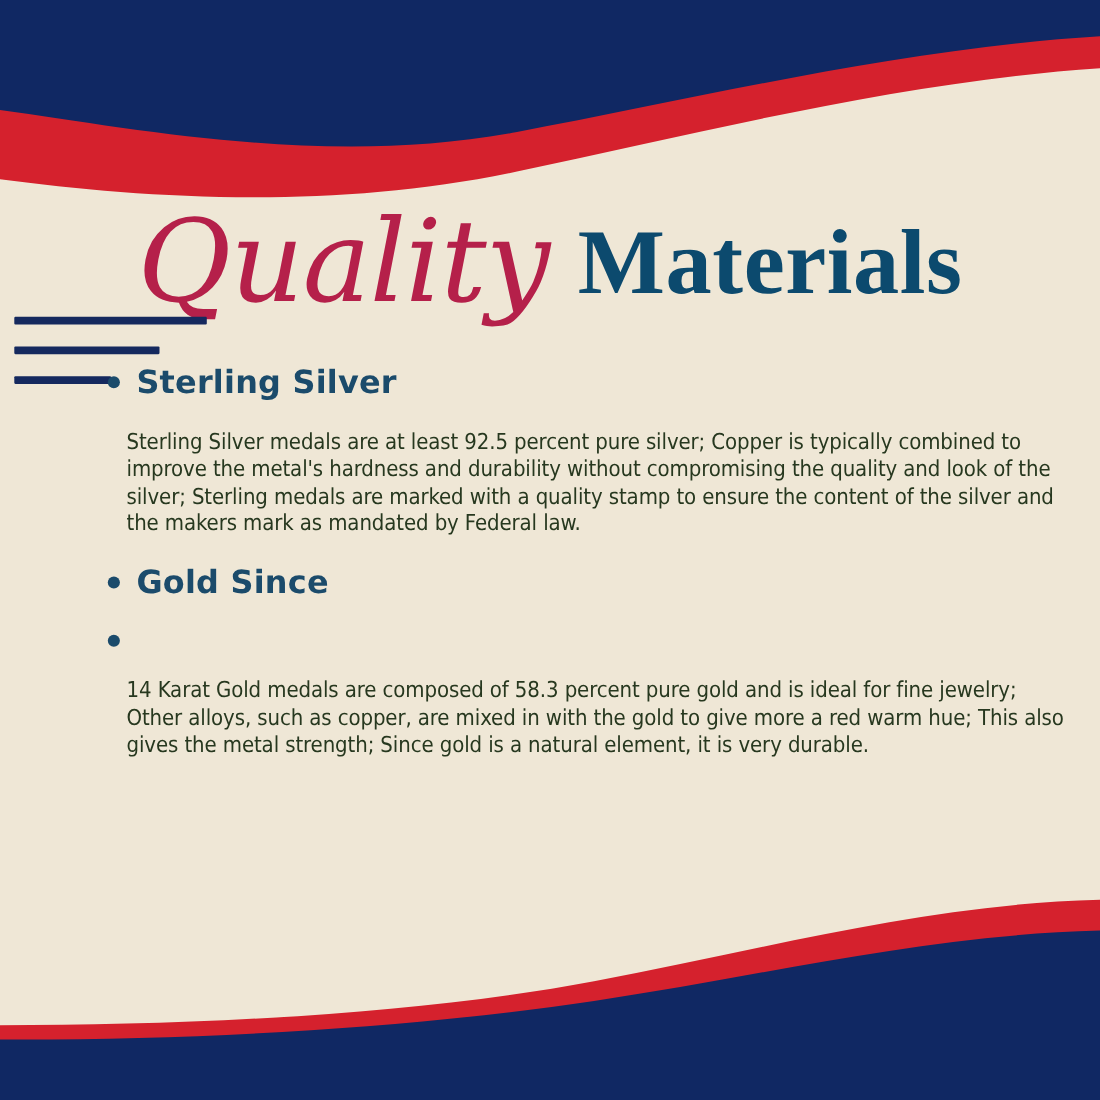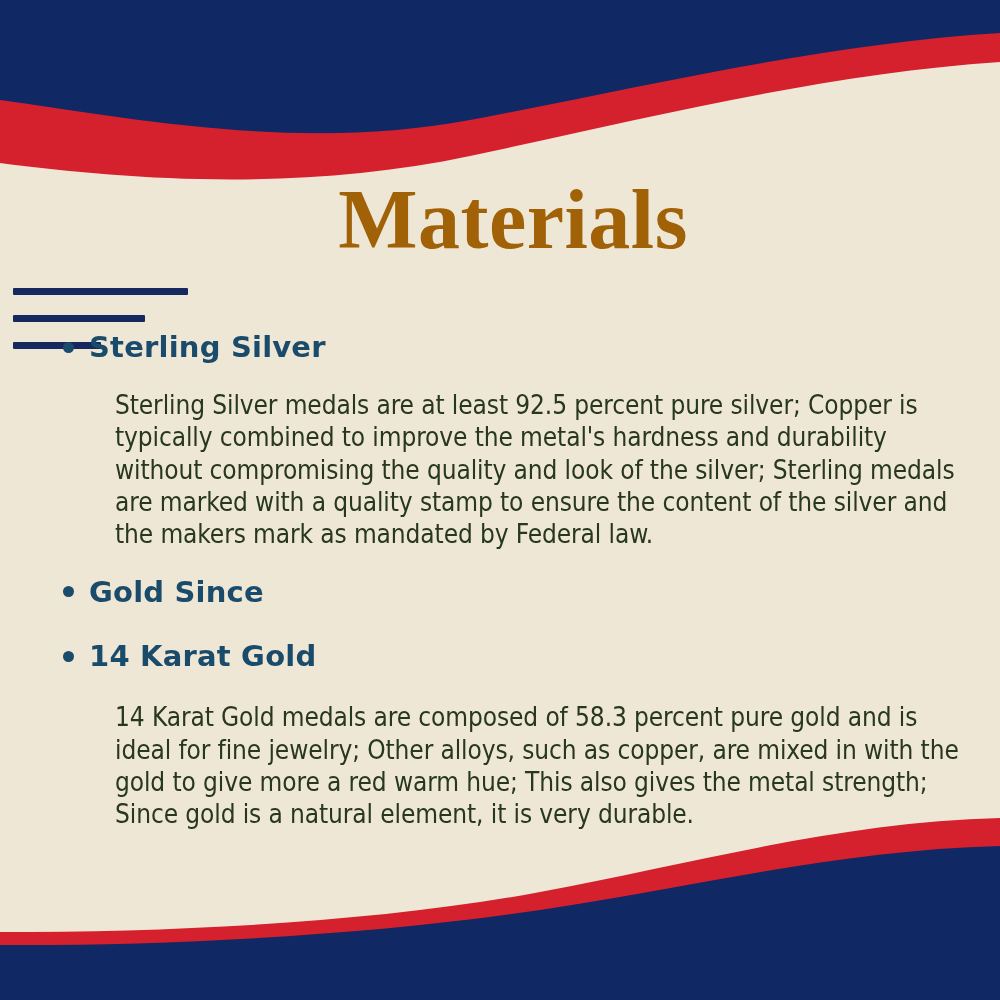--- a/index.html
+++ b/index.html
@@ -57,21 +57,21 @@
     color: #b5204a;
     transform: translateY(8px);
   }
 
   .title-serif {
     font-family: "Liberation Serif", "DejaVu Serif", serif;
     font-weight: 700;
     font-size: 84px;
     line-height: 1;
     letter-spacing: 0.5px;
-    color: #a16207;
+    color: #0c4a6e;
     margin-left: 26px;
   }
 
   
   .rules {
     position: absolute;
     left: 13px;
     top: 288px;
     width: 200px;
   }
@@ -91,21 +91,21 @@
     left: 0;
     top: 322px;
     width: 1000px;
   }
 
   .section { margin-bottom: 0; }
 
   .section-head {
     display: flex;
     align-items: center;
-    padding-left: 63px;
+    padding-left: 98px;
   }
   .bullet {
     width: 11px;
     height: 11px;
     border-radius: 50%;
     background: #1b4b6b;
     flex: 0 0 auto;
     margin-right: 15px;
   }
   .section-title {
@@ -113,21 +113,21 @@
     font-weight: 700;
     font-size: 29px;
     line-height: 1.2;
     letter-spacing: 0.2px;
     color: #1b4b6b;
   }
 
   .section-body {
     font-family: "DejaVu Sans Condensed", "Liberation Sans Narrow",
                  "Liberation Sans", sans-serif;
-    font-size: 26px;
+    font-size: 20px;
     line-height: 1.245;
     color: #27381f;
     padding-left: 115px;
     padding-right: 25px;
     letter-spacing: -0.1px;
   }
 
   .sec-1 .section-head { margin-top: 8px; }
   .sec-1 .section-body { margin-top: 24px; }
 
@@ -145,20 +145,21 @@
   <div class="wave-layer wave-top">
     <svg width="1000" height="200" viewBox="0 0 1000 200" preserveAspectRatio="none" aria-hidden="true">
 
       <path fill="#d5212d" d="M0,0 L1000,0 L1000,62 C820,74 640,120 470,156 C300,192 130,180 0,163 Z"></path>
 
       <path fill="#102863" d="M0,0 L1000,0 L1000,33 C820,44 640,88 470,120 C300,152 130,118 0,100 Z"></path>
     </svg>
   </div>
 
   <div class="title-block">
+    <span class="title-script">Quality</span>
     <span class="title-serif">Materials</span>
   </div>
 
   <div class="rules">
     <div class="rule rule-1"></div>
     <div class="rule rule-2"></div>
     <div class="rule rule-3"></div>
   </div>
 
   <div class="content">
@@ -174,21 +175,20 @@
     <div class="section sec-2">
       <div class="section-head">
         <span class="bullet"></span>
         <span class="section-title">Gold Since</span>
       </div>
     </div>
 
     <div class="section sec-3">
       <div class="section-head">
         <span class="bullet"></span>
-        <span class="section-title">14 Karat Gold</span>
       </div>
       <p class="section-body">14 Karat Gold medals are composed of 58.3 percent pure gold and is ideal for fine jewelry; Other alloys, such as copper, are mixed in with the gold to give more a red warm hue; This also gives the metal strength; Since gold is a natural element, it is very durable.</p>
     </div>
 
   </div>
 
   <div class="wave-layer wave-bottom">
     <svg width="1000" height="200" viewBox="0 0 1000 200" preserveAspectRatio="none" aria-hidden="true">
 
       <path fill="#d5212d" d="M0,200 L1000,200 L1000,18 C840,22 700,62 540,92 C380,122 180,132 0,132 Z"></path>

